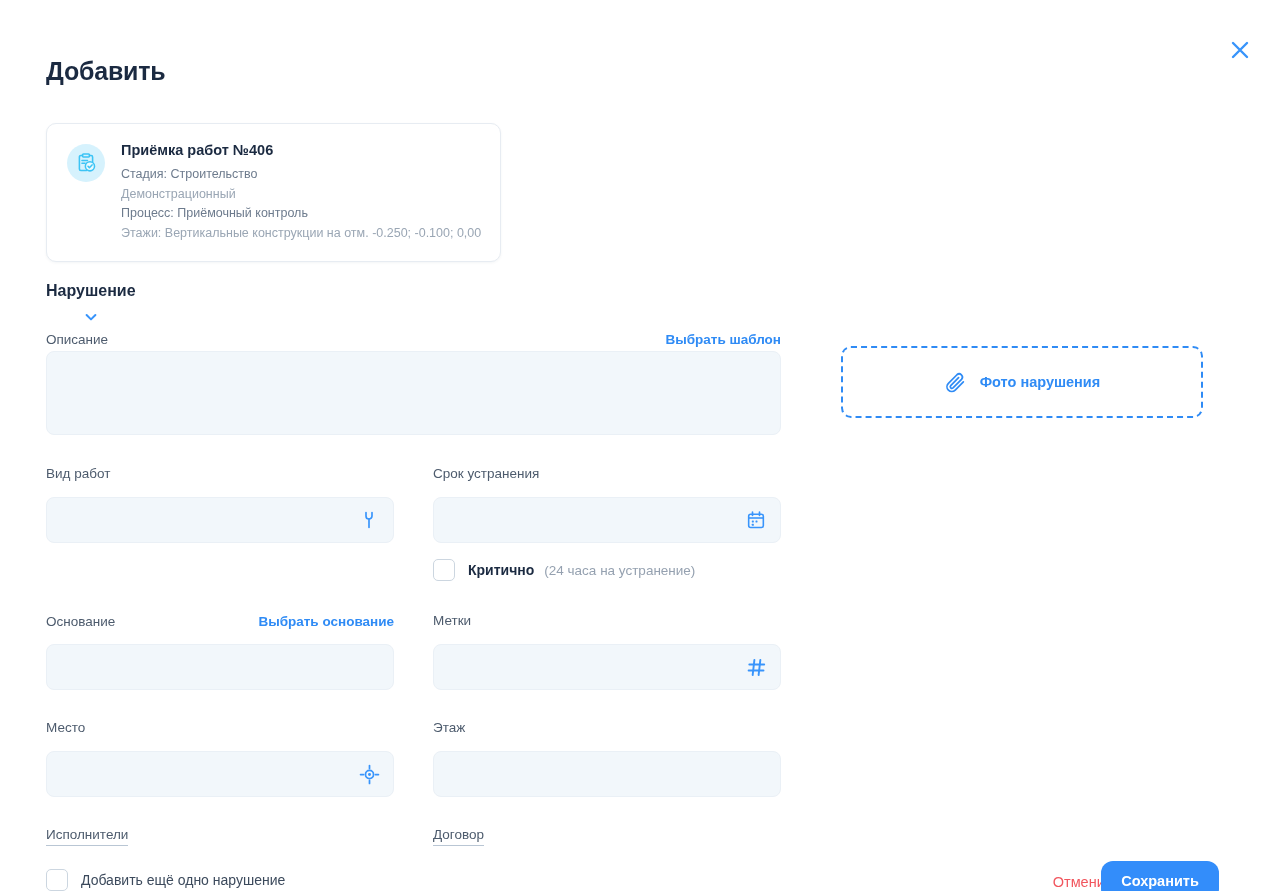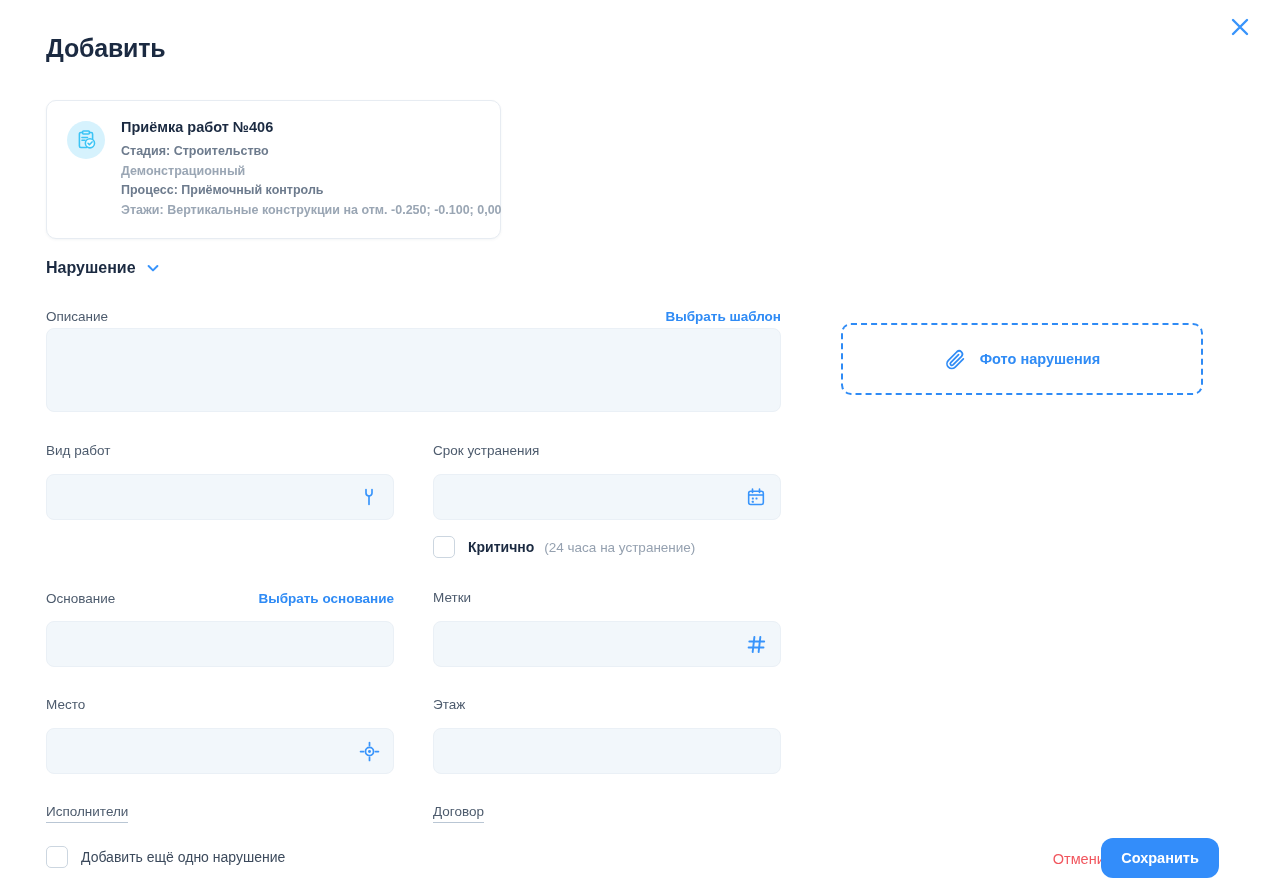--- a/index.html
+++ b/index.html
@@ -10,20 +10,21 @@
     background: #ffffff;
     font-family: "Liberation Sans", "DejaVu Sans", sans-serif;
     color: #2e3a4d;
     overflow: hidden;
   }
   .page {
     position: relative;
     width: 1262px;
     height: 723px;
     background: #ffffff;
+    margin-top: 23px;
   }
 
   
   .close-btn {
     position: absolute;
     top: 11px; right: 6px;
     width: 32px; height: 32px;
     display: flex; align-items: center; justify-content: center;
     cursor: pointer;
     background: none; border: none; padding: 0;
@@ -69,30 +70,30 @@
     font-weight: bold;
     color: #1b2a41;
     margin: 0 0 6px 0;
     line-height: 1.2;
   }
   .obj-line {
     font-size: 12.5px;
     line-height: 1.55;
     color: #6d7b8d;
     white-space: nowrap;
-    font-weight: bold;
   }
   .obj-line.dim { color: #9aa6b4; }
 
   
   .section-head {
     position: absolute;
     left: 46px; top: 259px;
     display: flex; align-items: center; gap: 10px;
     cursor: pointer;
+    flex-direction: column;
   }
   .section-head .sh-label {
     font-size: 16px;
     font-weight: bold;
     color: #1b2a41;
   }
   .chev { display: block; }
 
   
   .fld-label-row {

